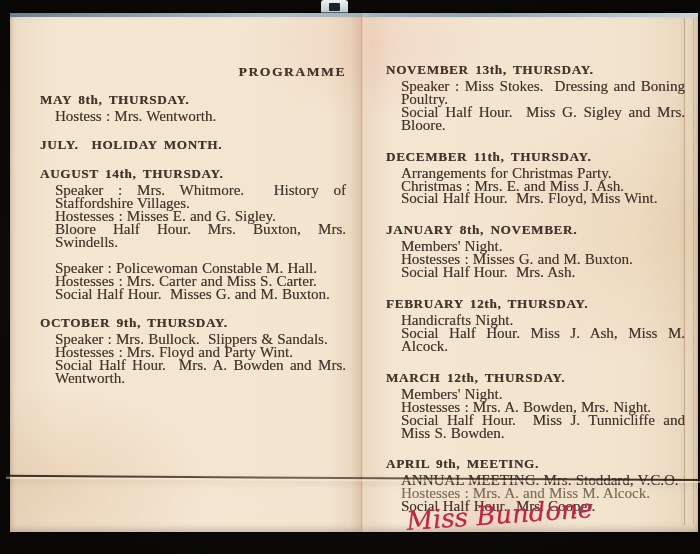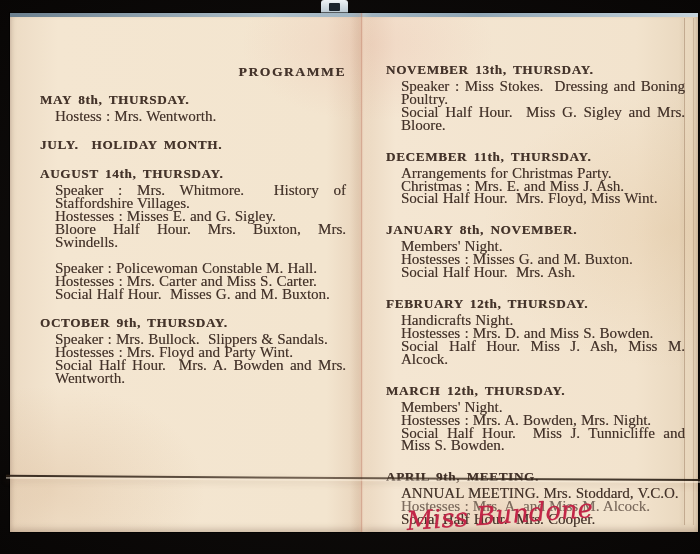--- a/index.html
+++ b/index.html
@@ -142,21 +142,20 @@
     <section class="entry">
       <h3 class="eh">JANUARY 8th, NOVEMBER.</h3>
       <p class="el">Members' Night.</p>
       <p class="el">Hostesses : Misses G. and M. Buxton.</p>
       <p class="el">Social Half Hour.&nbsp; Mrs. Ash.</p>
     </section>
 
     <section class="entry">
       <h3 class="eh">FEBRUARY 12th, THURSDAY.</h3>
       <p class="el">Handicrafts Night.</p>
-      <p class="el">Hostesses : Mrs. D. and Miss S. Bowden.</p>
       <p class="el">Social Half Hour. Miss J. Ash, Miss M. Alcock.</p>
     </section>
 
     <section class="entry">
       <h3 class="eh">MARCH 12th, THURSDAY.</h3>
       <p class="el">Members' Night.</p>
       <p class="el">Hostesses : Mrs. A. Bowden, Mrs. Night.</p>
       <p class="el">Social Half Hour.&nbsp; Miss J. Tunnicliffe and Miss S. Bowden.</p>
     </section>
 

